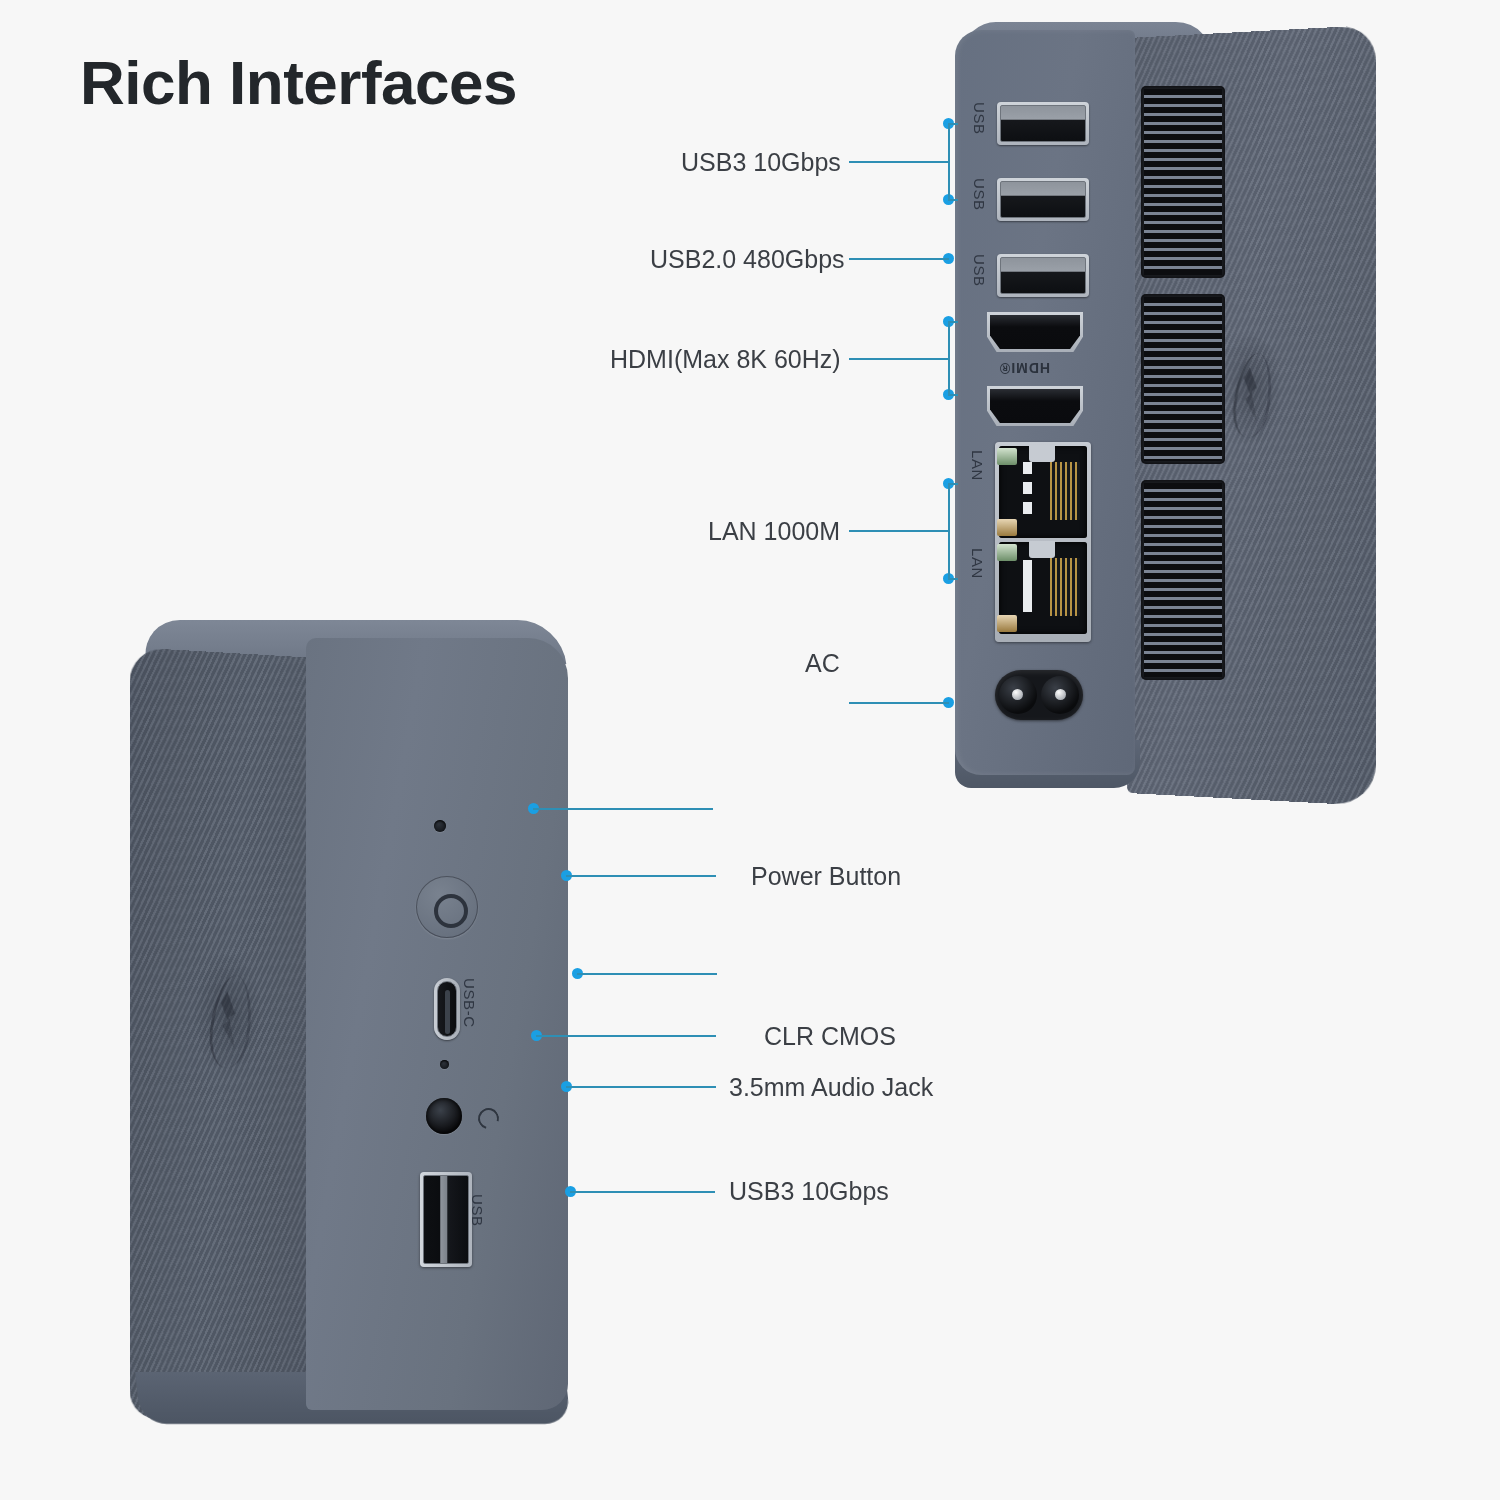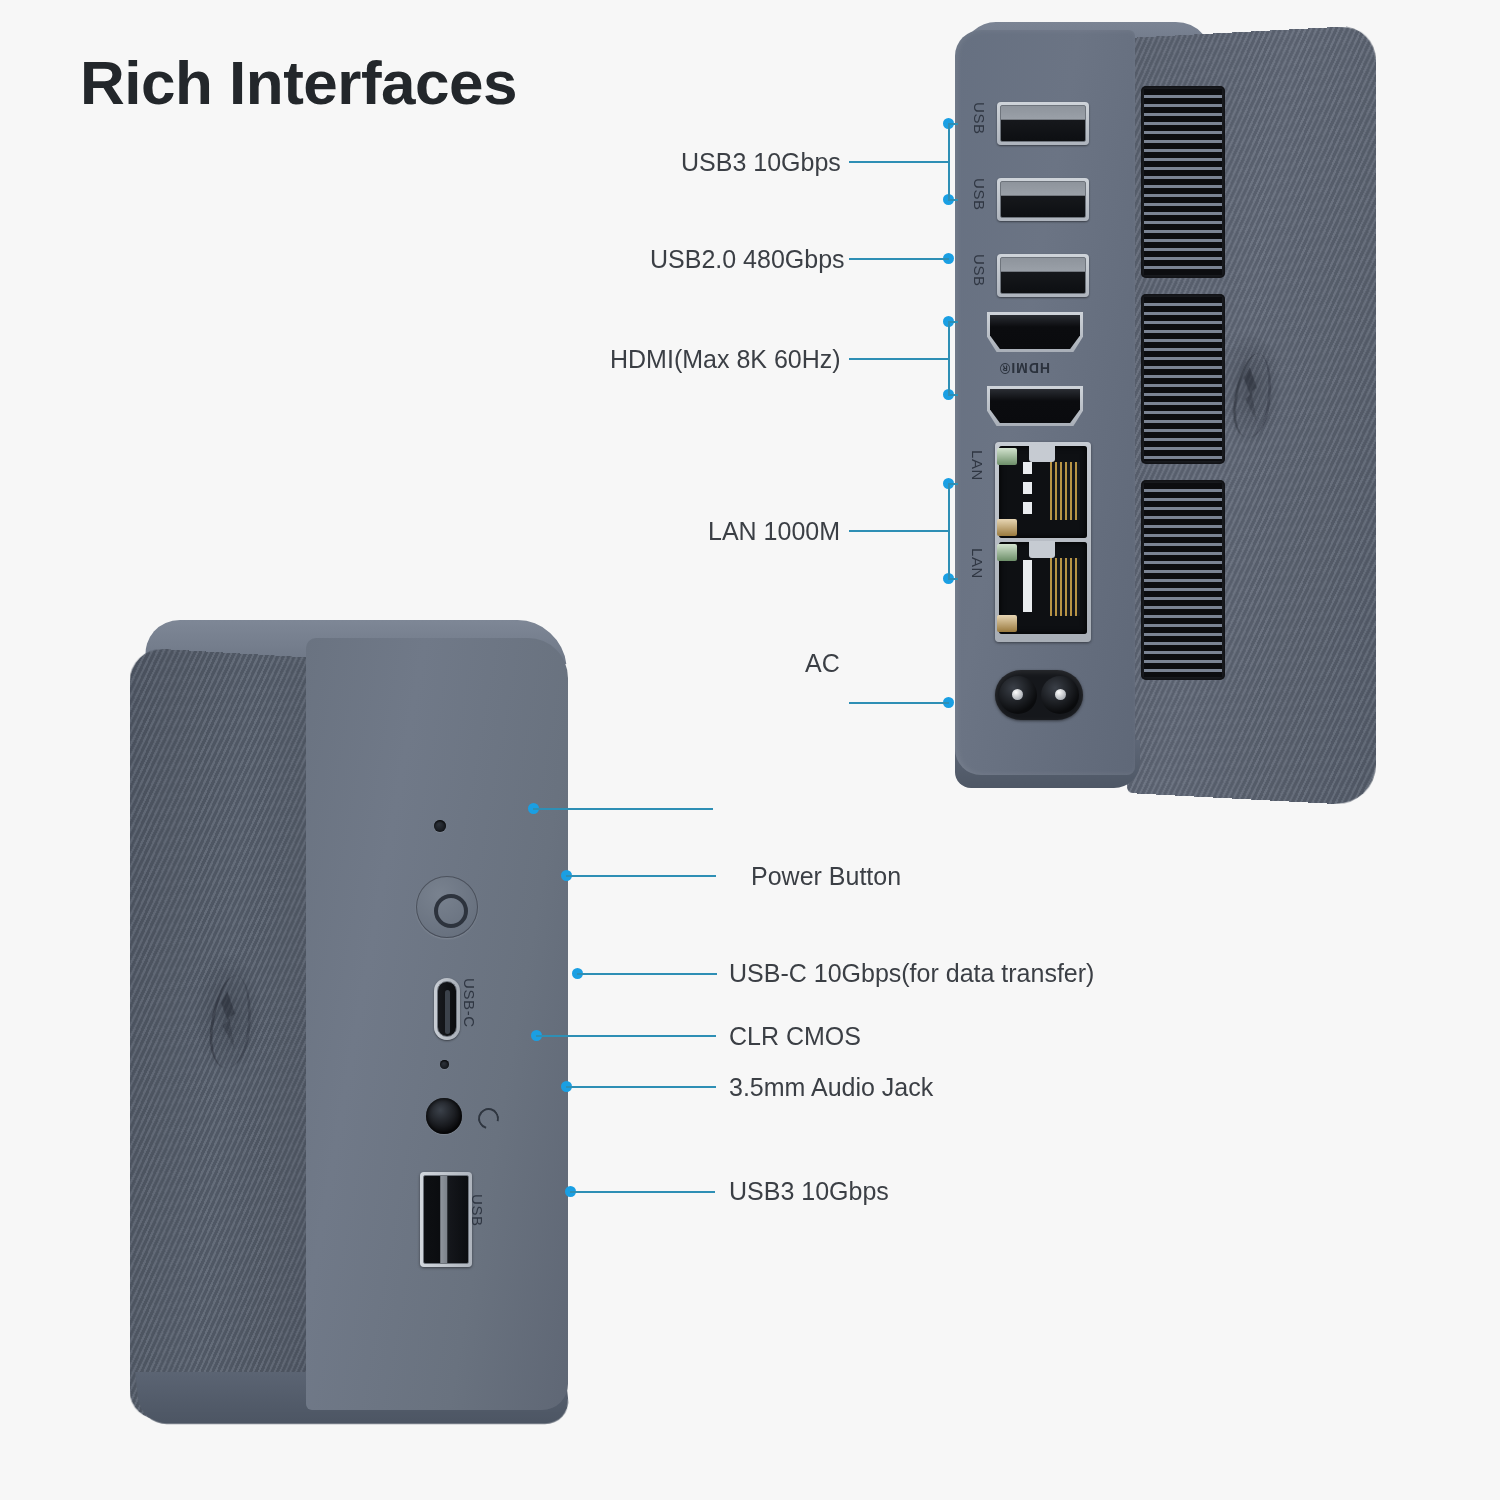--- a/index.html
+++ b/index.html
@@ -427,25 +427,24 @@
 
   <div class="dot" style="left:528px;top:803px;"></div>
   <div class="lead" style="left:533px;top:808px;width:180px;"></div>
 
   <div class="dot" style="left:561px;top:870px;"></div>
   <div class="lead" style="left:566px;top:875px;width:150px;"></div>
   <div class="label" style="left:751px;top:864px;">Power Button</div>
 
   <div class="dot" style="left:572px;top:968px;"></div>
   <div class="lead" style="left:577px;top:973px;width:140px;"></div>
-  <div class="label" style="left:729px;top:961px;">USB-C 10Gbps(for data transfer)</div>
 
   <div class="dot" style="left:531px;top:1030px;"></div>
   <div class="lead" style="left:536px;top:1035px;width:180px;"></div>
-  <div class="label" style="left:729px;top:1024px;">CLR CMOS</div>
+  <div class="label" style="left:764px;top:1024px;">CLR CMOS</div>
 
   <div class="dot" style="left:561px;top:1081px;"></div>
   <div class="lead" style="left:566px;top:1086px;width:150px;"></div>
   <div class="label" style="left:729px;top:1075px;text-align:center;">3.5mm Audio Jack</div>
 
   <div class="dot" style="left:565px;top:1186px;"></div>
   <div class="lead" style="left:570px;top:1191px;width:145px;"></div>
   <div class="label" style="left:729px;top:1179px;">USB3 10Gbps</div>
 
 </div>

